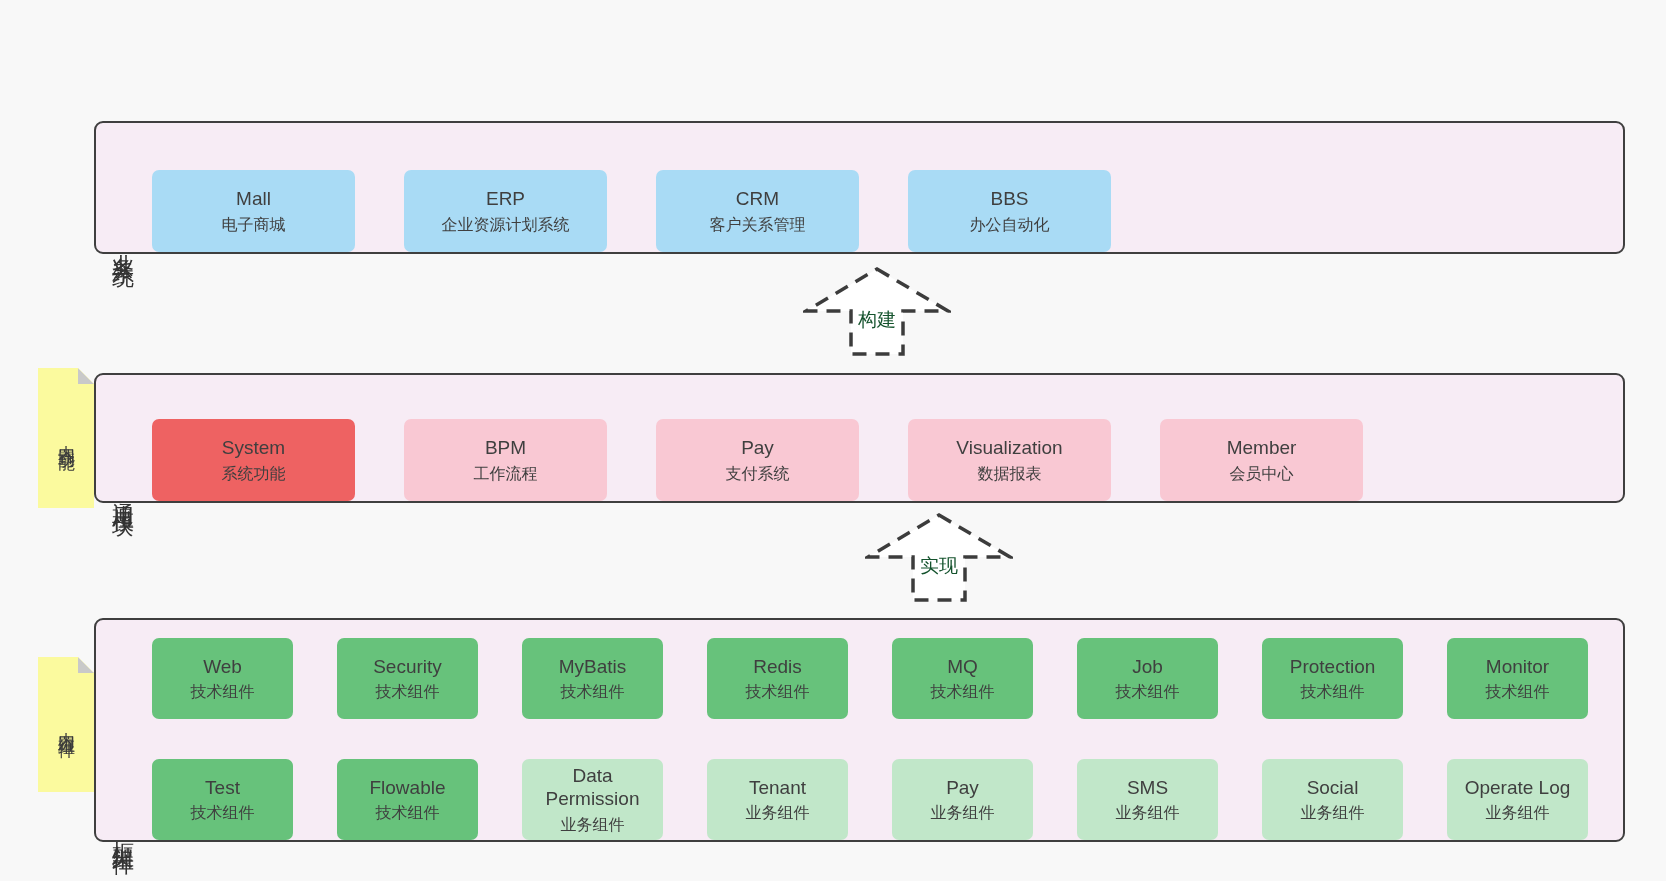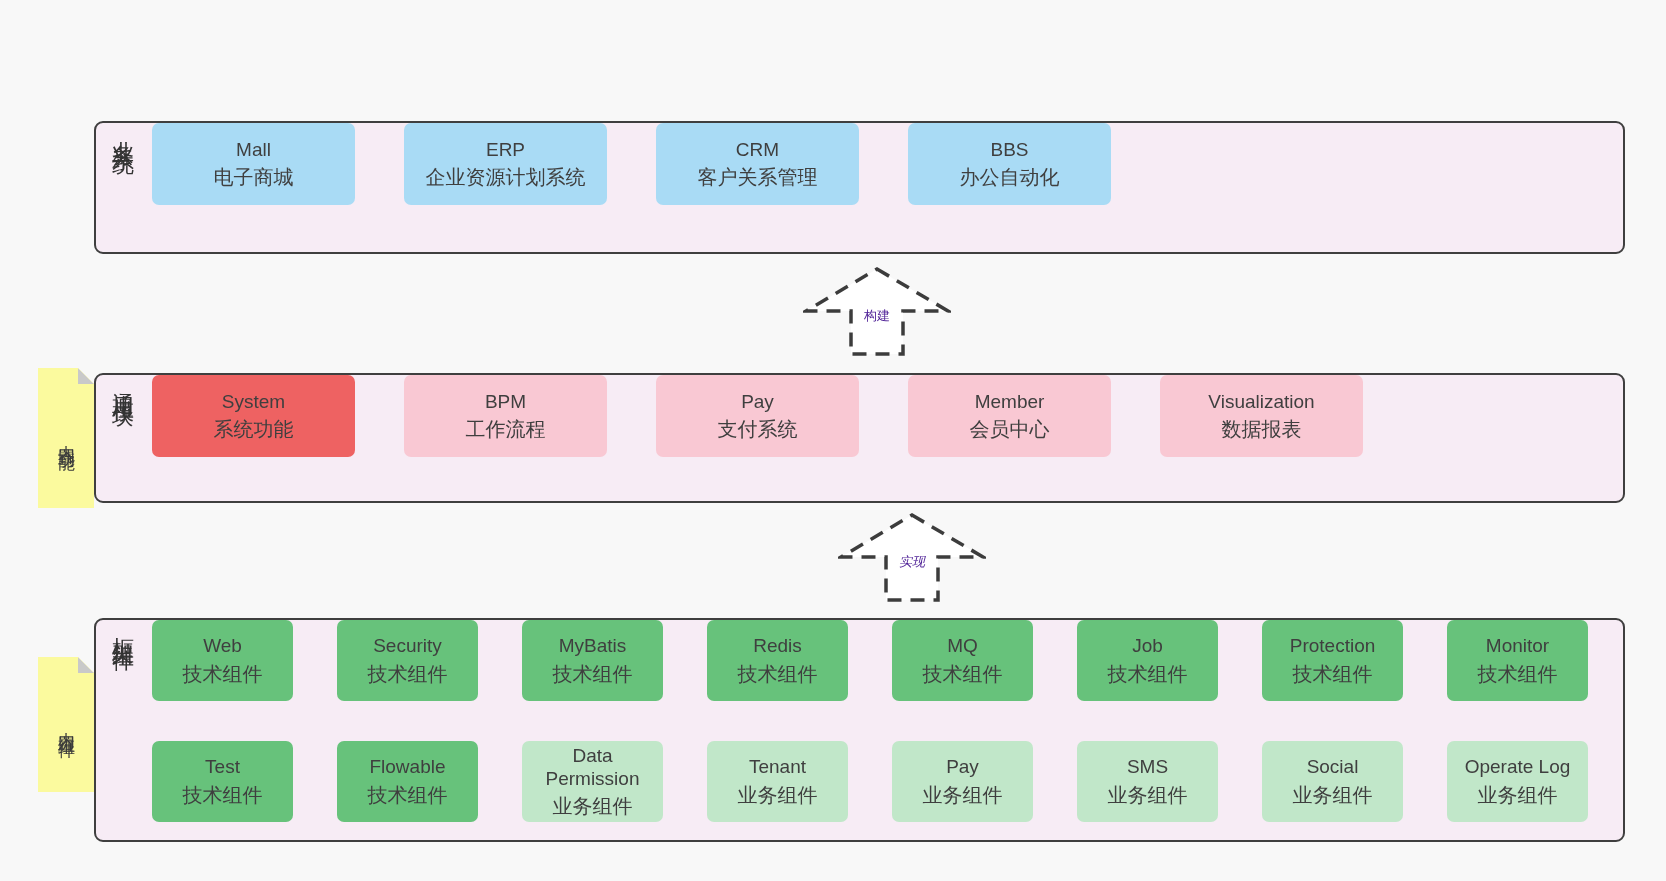--- a/index.html
+++ b/index.html
@@ -1,33 +1,33 @@
 <!DOCTYPE html>
 <html><head>
 <meta charset="utf-8">
 <style>
   html,body{margin:0;padding:0;background:#f8f8f8;font-family:"Liberation Sans","DejaVu Sans",sans-serif;}
   .canvas{position:relative;width:1666px;height:881px;background:#f8f8f8;overflow:hidden;color:#3f3f3f;}
 
   
   .frame{position:absolute;left:94px;width:1531px;background:#f7ecf5;border:2.5px solid #3f3f3f;
-         border-radius:9px;box-sizing:border-box;display:flex;align-items:flex-start;}
+         border-radius:9px;box-sizing:border-box;display:flex;align-items:flex-end;}
   .vlabel{writing-mode:vertical-rl;text-orientation:upright;font-size:22px;letter-spacing:4px;
           color:#333;margin-left:12px;width:30px;text-align:center;line-height:30px;}
 
   .row{display:flex;margin-left:14px;}
   .row6{gap:49px;}
   .row8{gap:44px;}
   .rows{display:flex;flex-direction:column;gap:40px;margin-left:14px;}
   .rows .row{margin-left:0;}
 
   .node{width:203px;height:82px;border-radius:7px;display:flex;flex-direction:column;
         justify-content:center;align-items:center;text-align:center;box-sizing:border-box;padding:2px 4px;}
   .node .t{font-size:19px;line-height:1.2;}
-  .node .s{font-size:20px;line-height:1.2;margin-top:4px;}
+  .node .s{font-size:16px;line-height:1.2;margin-top:4px;}
   .node.small{width:141px;height:81px;}
   .blue{background:#a9dbf5;}
   .red{background:#ee6262;}
   .pink{background:#f9c8d3;}
   .green{background:#67c27b;}
   .lgreen{background:#c1e7c9;}
 
   
   .sticky{position:absolute;left:38px;width:56px;background:#fbfa9e;
           box-shadow:1px 2px 3px rgba(0,0,0,.18);
@@ -35,21 +35,21 @@
           display:flex;align-items:center;justify-content:center;}
   .sticky .fold{position:absolute;top:0;right:0;width:16px;height:16px;background:#c9c9c9;
           clip-path:polygon(0 0,100% 100%,0 100%);}
   .sticky .stext{writing-mode:vertical-rl;text-orientation:upright;font-size:17px;
           letter-spacing:3px;color:#3a3a3a;line-height:22px;}
 
   
   .arrow{position:absolute;width:148px;height:92px;}
   .arrow svg{display:block;}
   .arrow .alabel{position:absolute;left:50%;top:40px;transform:translateX(-50%);
-          background:#ffffff;padding:1px 4px;font-size:13px;color:#4c1d95;white-space:nowrap;}
+          background:#ffffff;padding:1px 4px;font-size:19px;color:#14532d;white-space:nowrap;}
 </style>
 </head>
 <body>
 
 <div class="canvas">
 
   <div class="sticky" style="top:368px;height:140px;">
     <div class="fold"></div>
     <div class="stext">内置功能</div>
   </div>
@@ -96,31 +96,31 @@
       </div>
       <div class="node pink">
         <div class="t">BPM</div>
         <div class="s">工作流程</div>
       </div>
       <div class="node pink">
         <div class="t">Pay</div>
         <div class="s">支付系统</div>
       </div>
       <div class="node pink">
+        <div class="t">Visualization</div>
+        <div class="s">数据报表</div>
+      </div>
+      <div class="node pink">
         <div class="t">Member</div>
         <div class="s">会员中心</div>
-      </div>
-      <div class="node pink">
-        <div class="t">Visualization</div>
-        <div class="s">数据报表</div>
       </div>
     </div>
   </div>
 
-  <div class="arrow" style="left:838px;top:512px;font-style:italic;">
+  <div class="arrow" style="left:865px;top:512px;">
     <svg width="148" height="92" viewBox="0 0 148 92">
       <polygon points="74,3 145,45 100,45 100,88 48,88 48,45 3,45" fill="#ffffff" stroke="#3c3c3c" stroke-width="3.5" stroke-dasharray="14 9" stroke-linejoin="miter"></polygon>
     </svg>
     <div class="alabel">实现</div>
   </div>
 
   <div class="frame" style="top:618px;height:224px;">
     <div class="vlabel">框架组件</div>
     <div class="rows">
       <div class="row row8">

